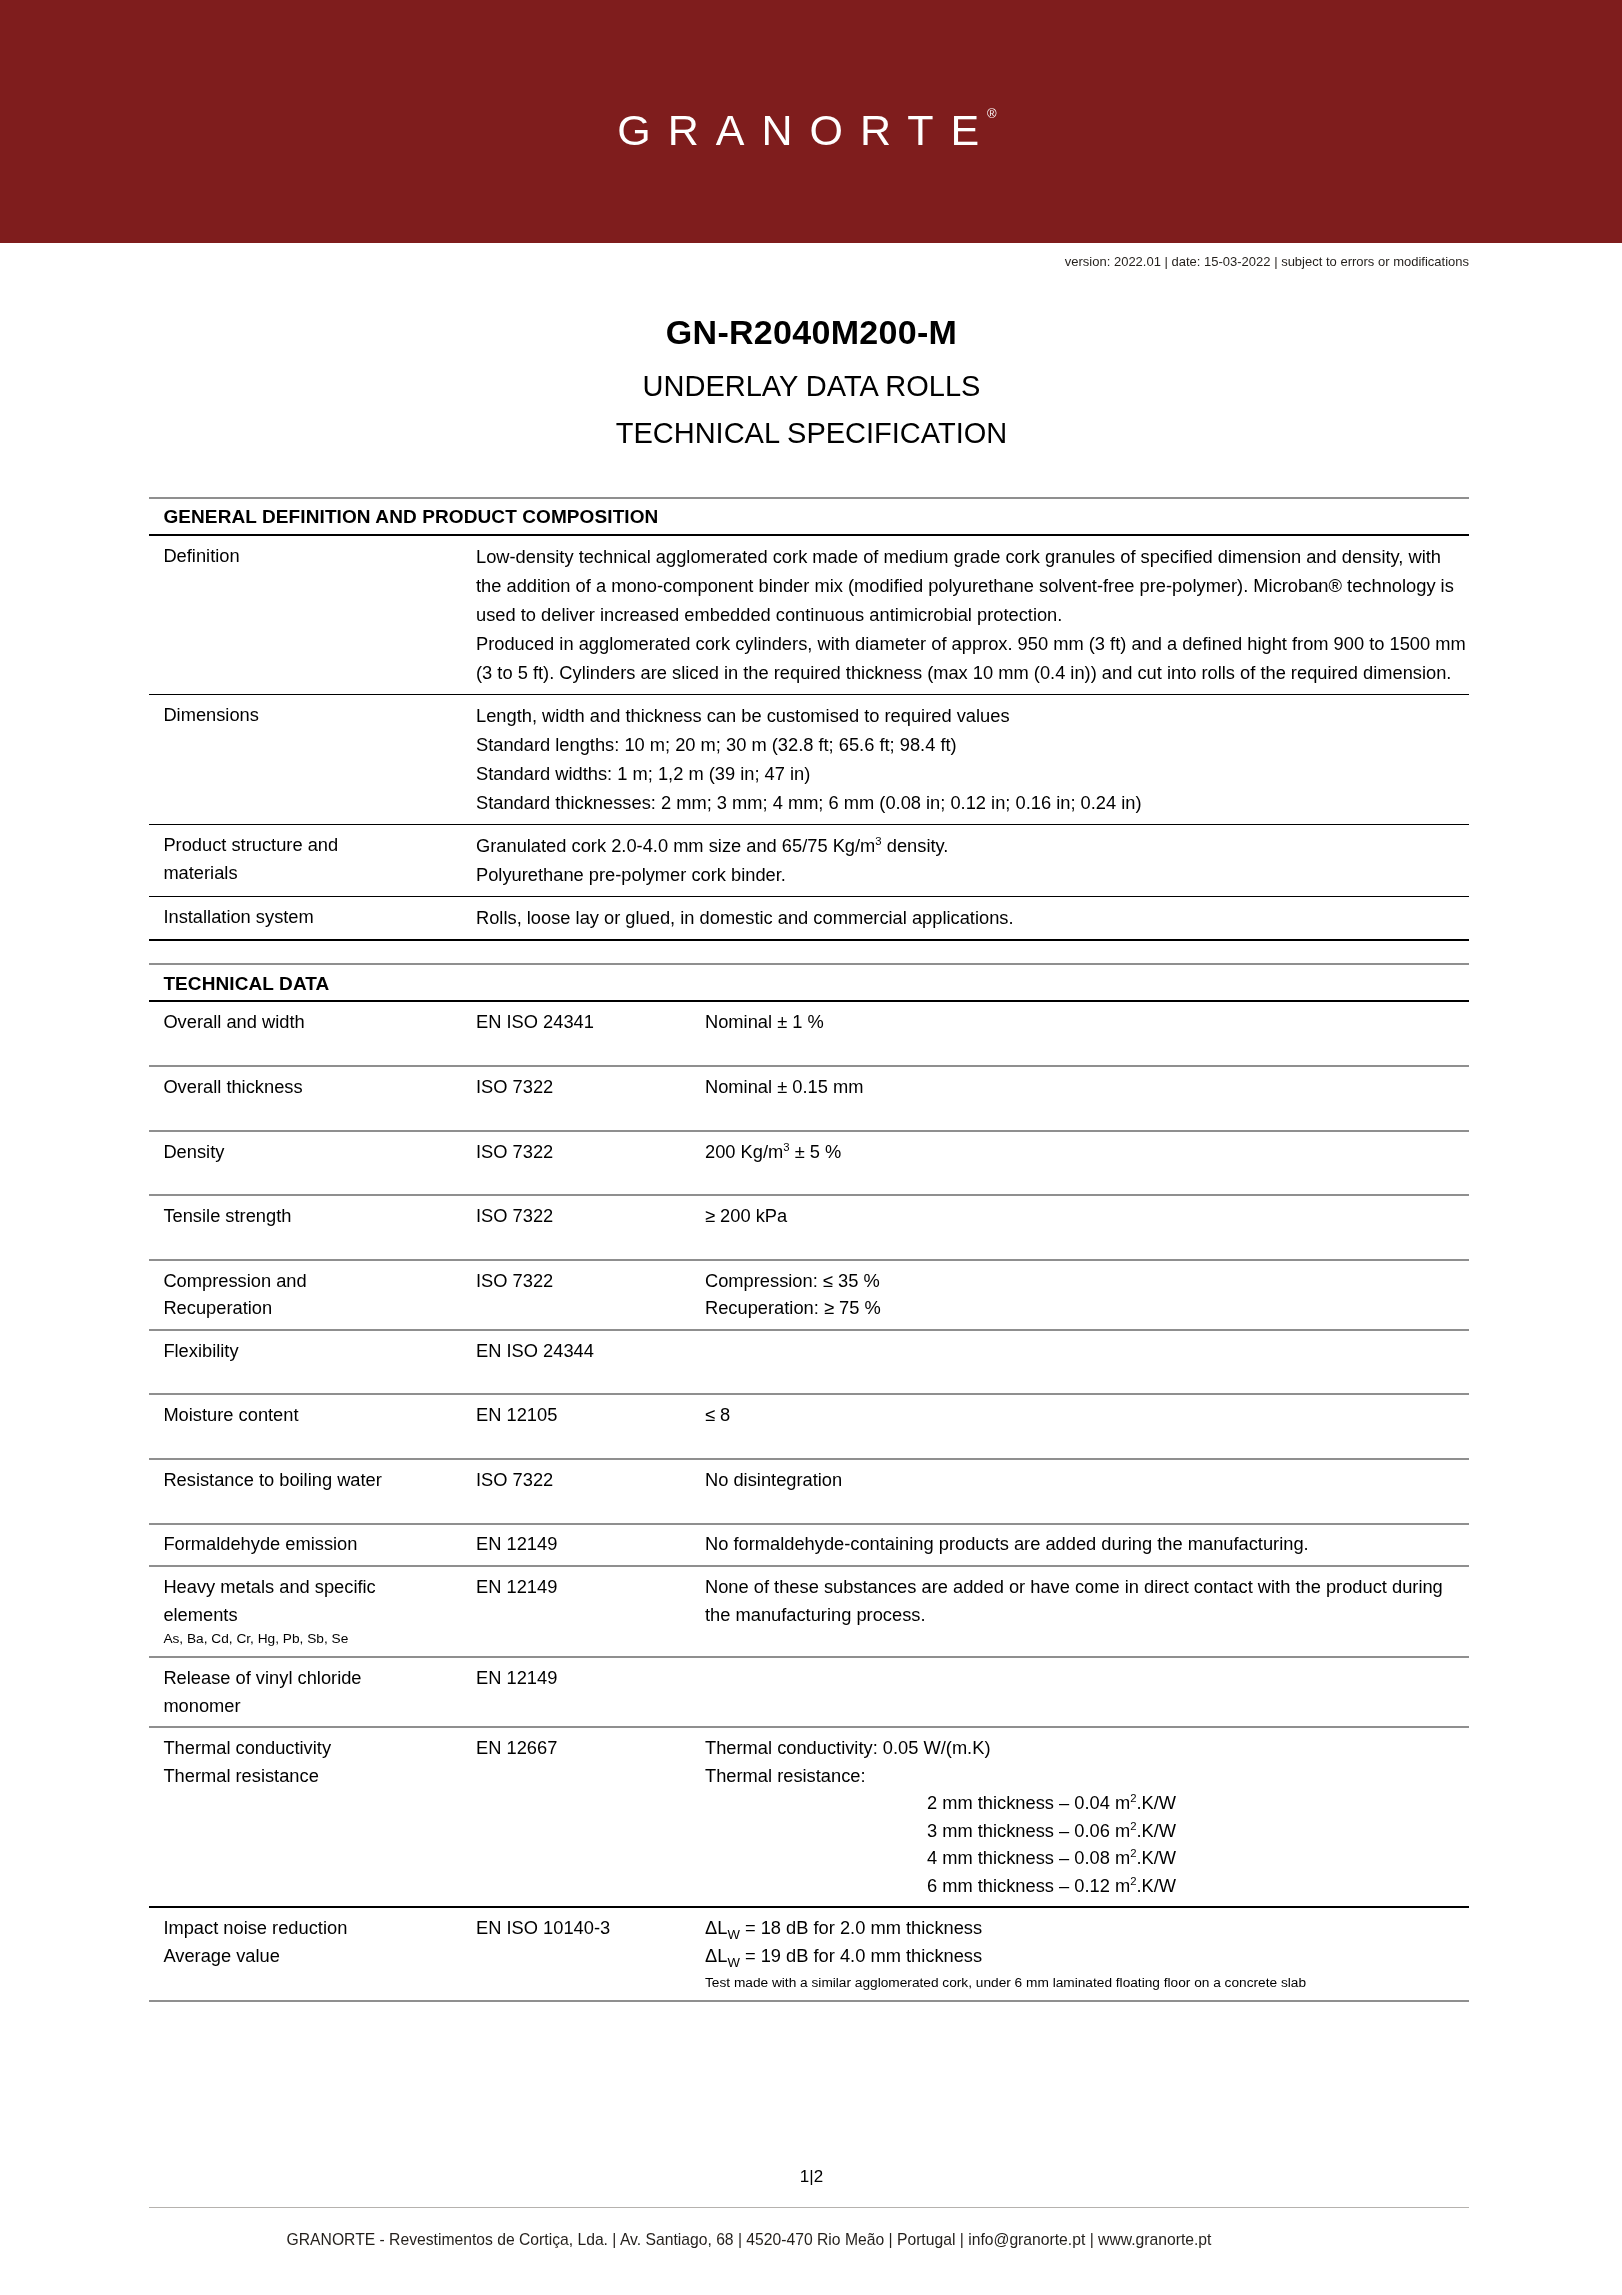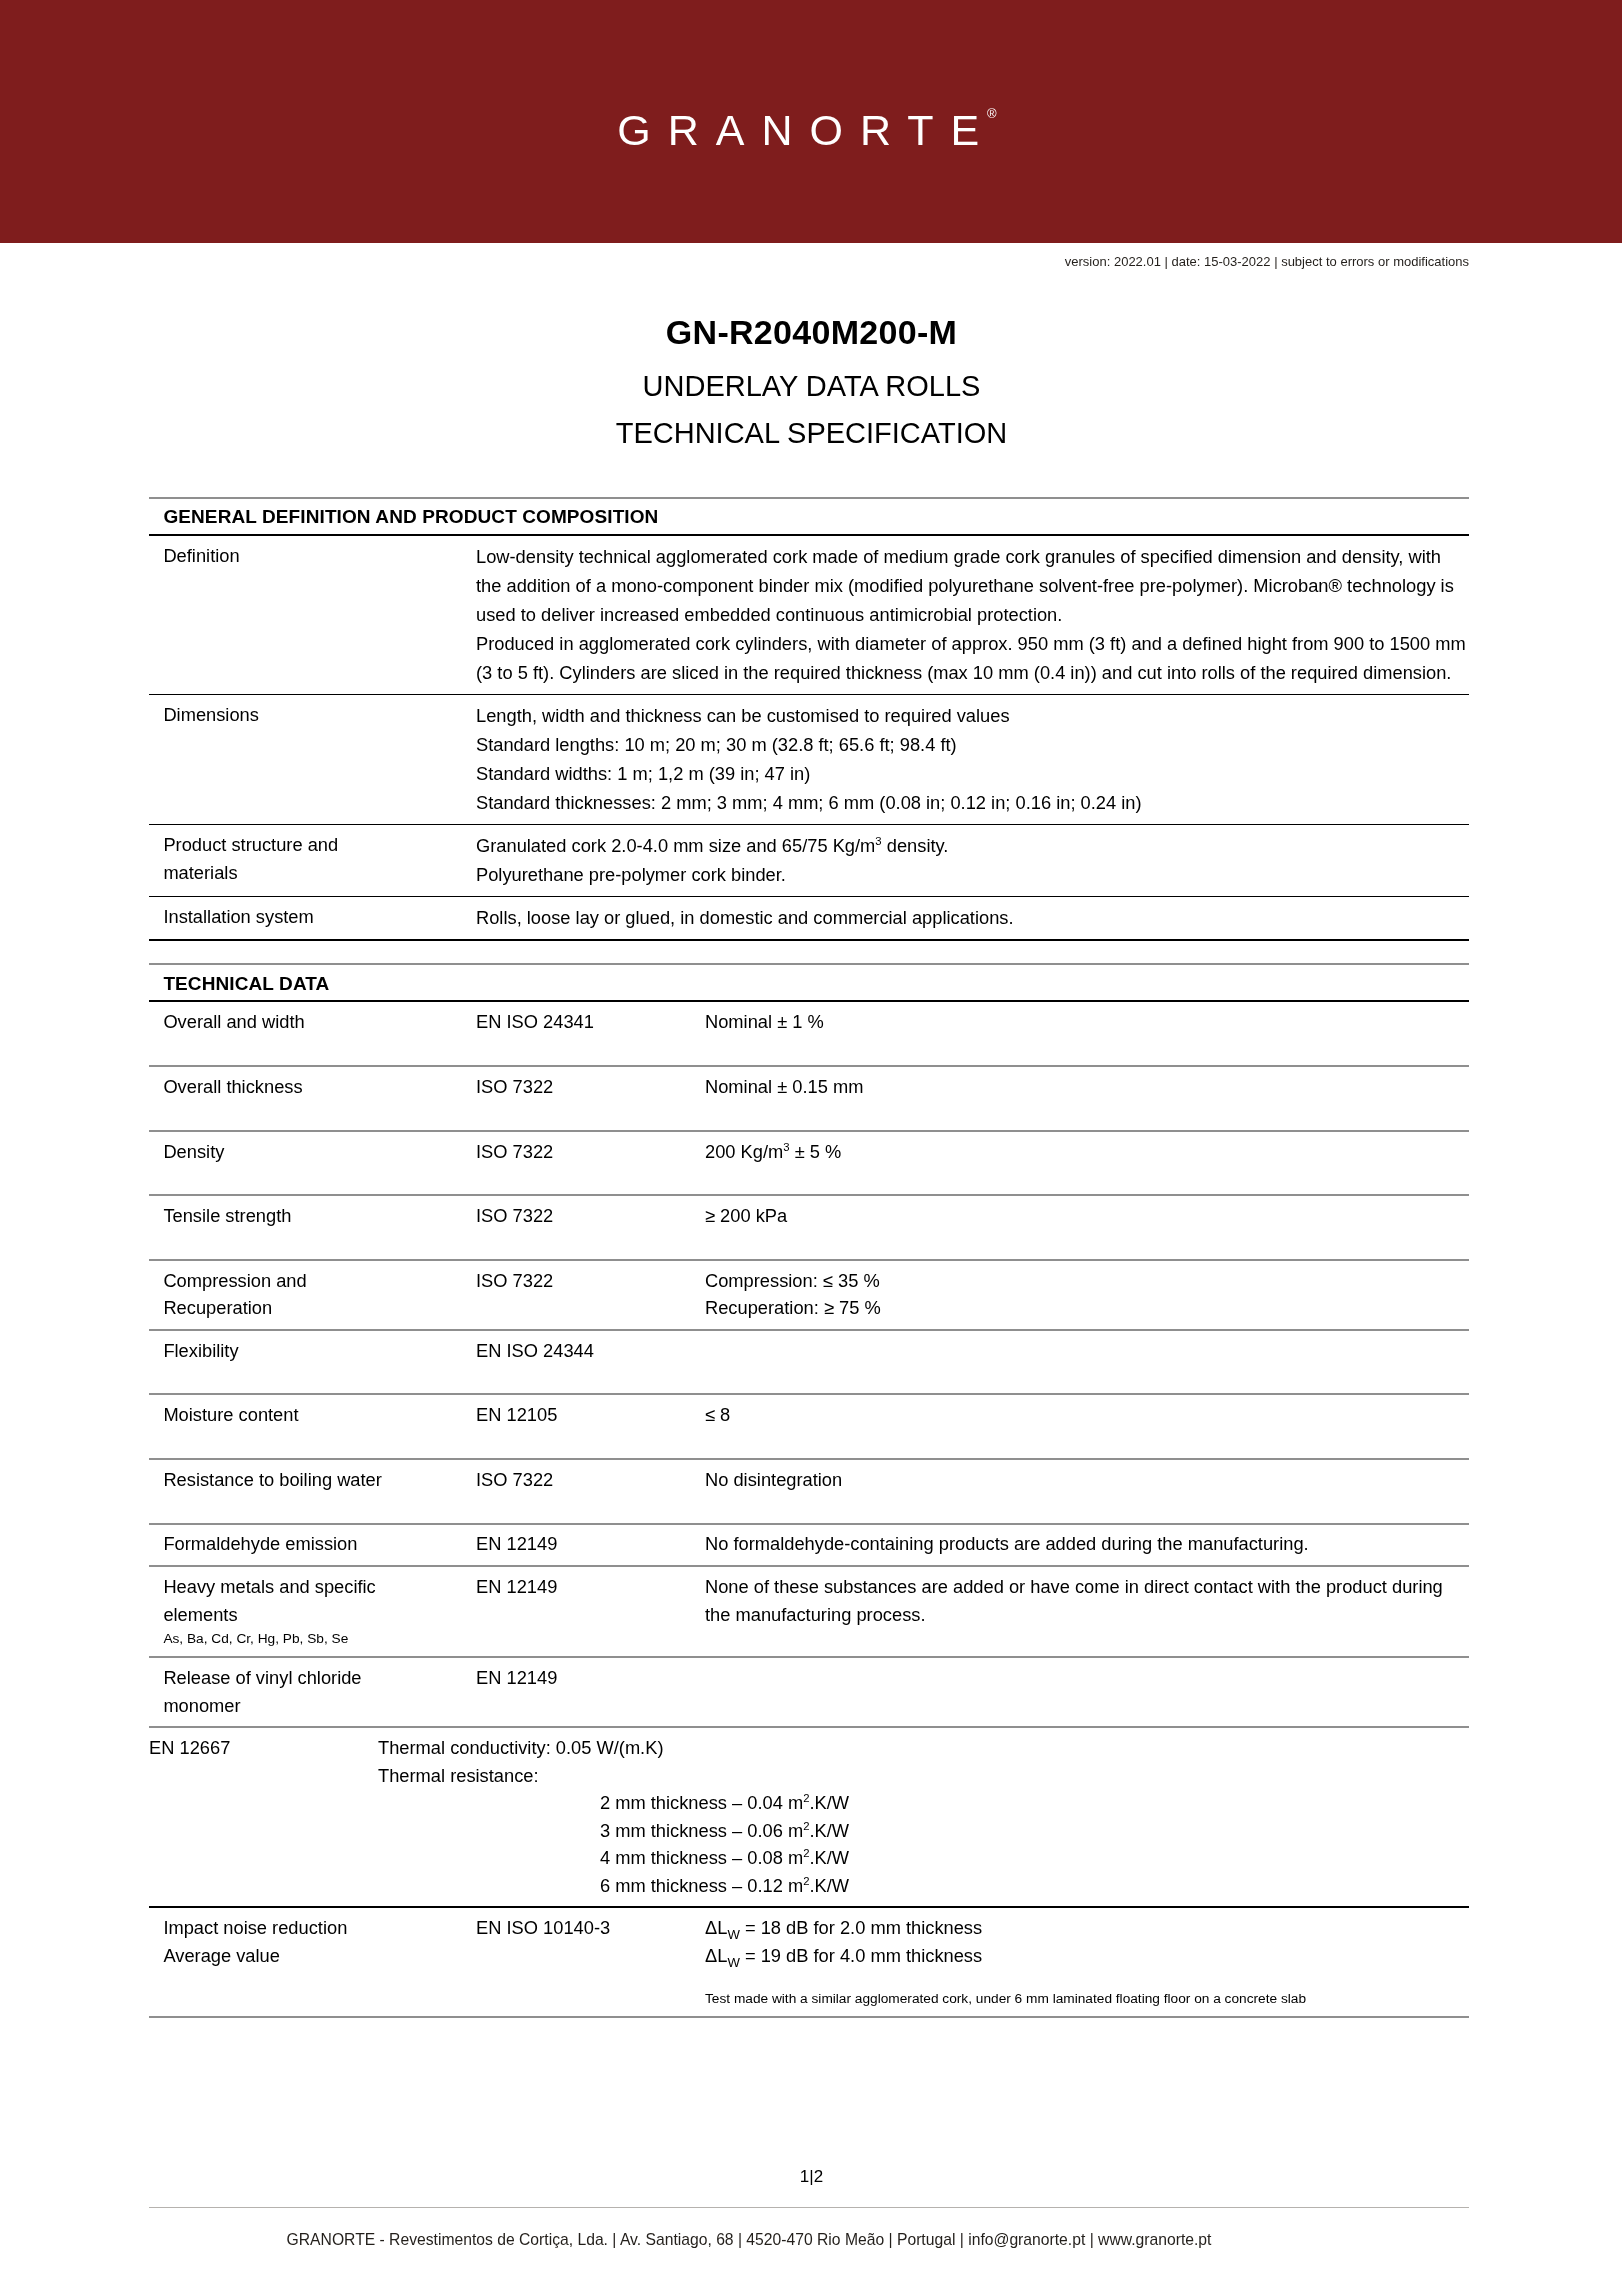--- a/index.html
+++ b/index.html
@@ -148,21 +148,21 @@
   }
   .c-label small, .sub-elems {
     display: block;
     font-size: 13.7px;
     line-height: 21px;
   }
   .note {
     display: block;
     font-size: 13.7px;
     line-height: 21px;
-    margin-top: 19px;
+    margin-top: 3px;
   }
   .indent-block {
     padding-left: 222px;
   }
   sup {
     font-size: 0.62em;
     vertical-align: super;
     line-height: 0;
   }
   .sub-w {
@@ -349,20 +349,24 @@
   <div class="row">
     <div class="c-label">
       <div>Release of vinyl chloride</div>
       <div>monomer</div>
     </div>
     <div class="c-norm">EN 12149</div>
   </div>
   <div class="rule-grey"></div>
 
   <div class="row">
+    <div class="c-label">
+      <div>Thermal conductivity</div>
+      <div>Thermal resistance</div>
+    </div>
     <div class="c-norm">EN 12667</div>
     <div class="c-val">
       <div>Thermal conductivity: 0.05 W/(m.K)</div>
       <div>Thermal resistance:</div>
       <div class="indent-block">
         <div><span>2 mm thickness – 0.04 m</span><sup>2</sup><span>.K/W</span></div>
         <div><span>3 mm thickness – 0.06 m</span><sup>2</sup><span>.K/W</span></div>
         <div><span>4 mm thickness – 0.08 m</span><sup>2</sup><span>.K/W</span></div>
         <div><span>6 mm thickness – 0.12 m</span><sup>2</sup><span>.K/W</span></div>
       </div>

